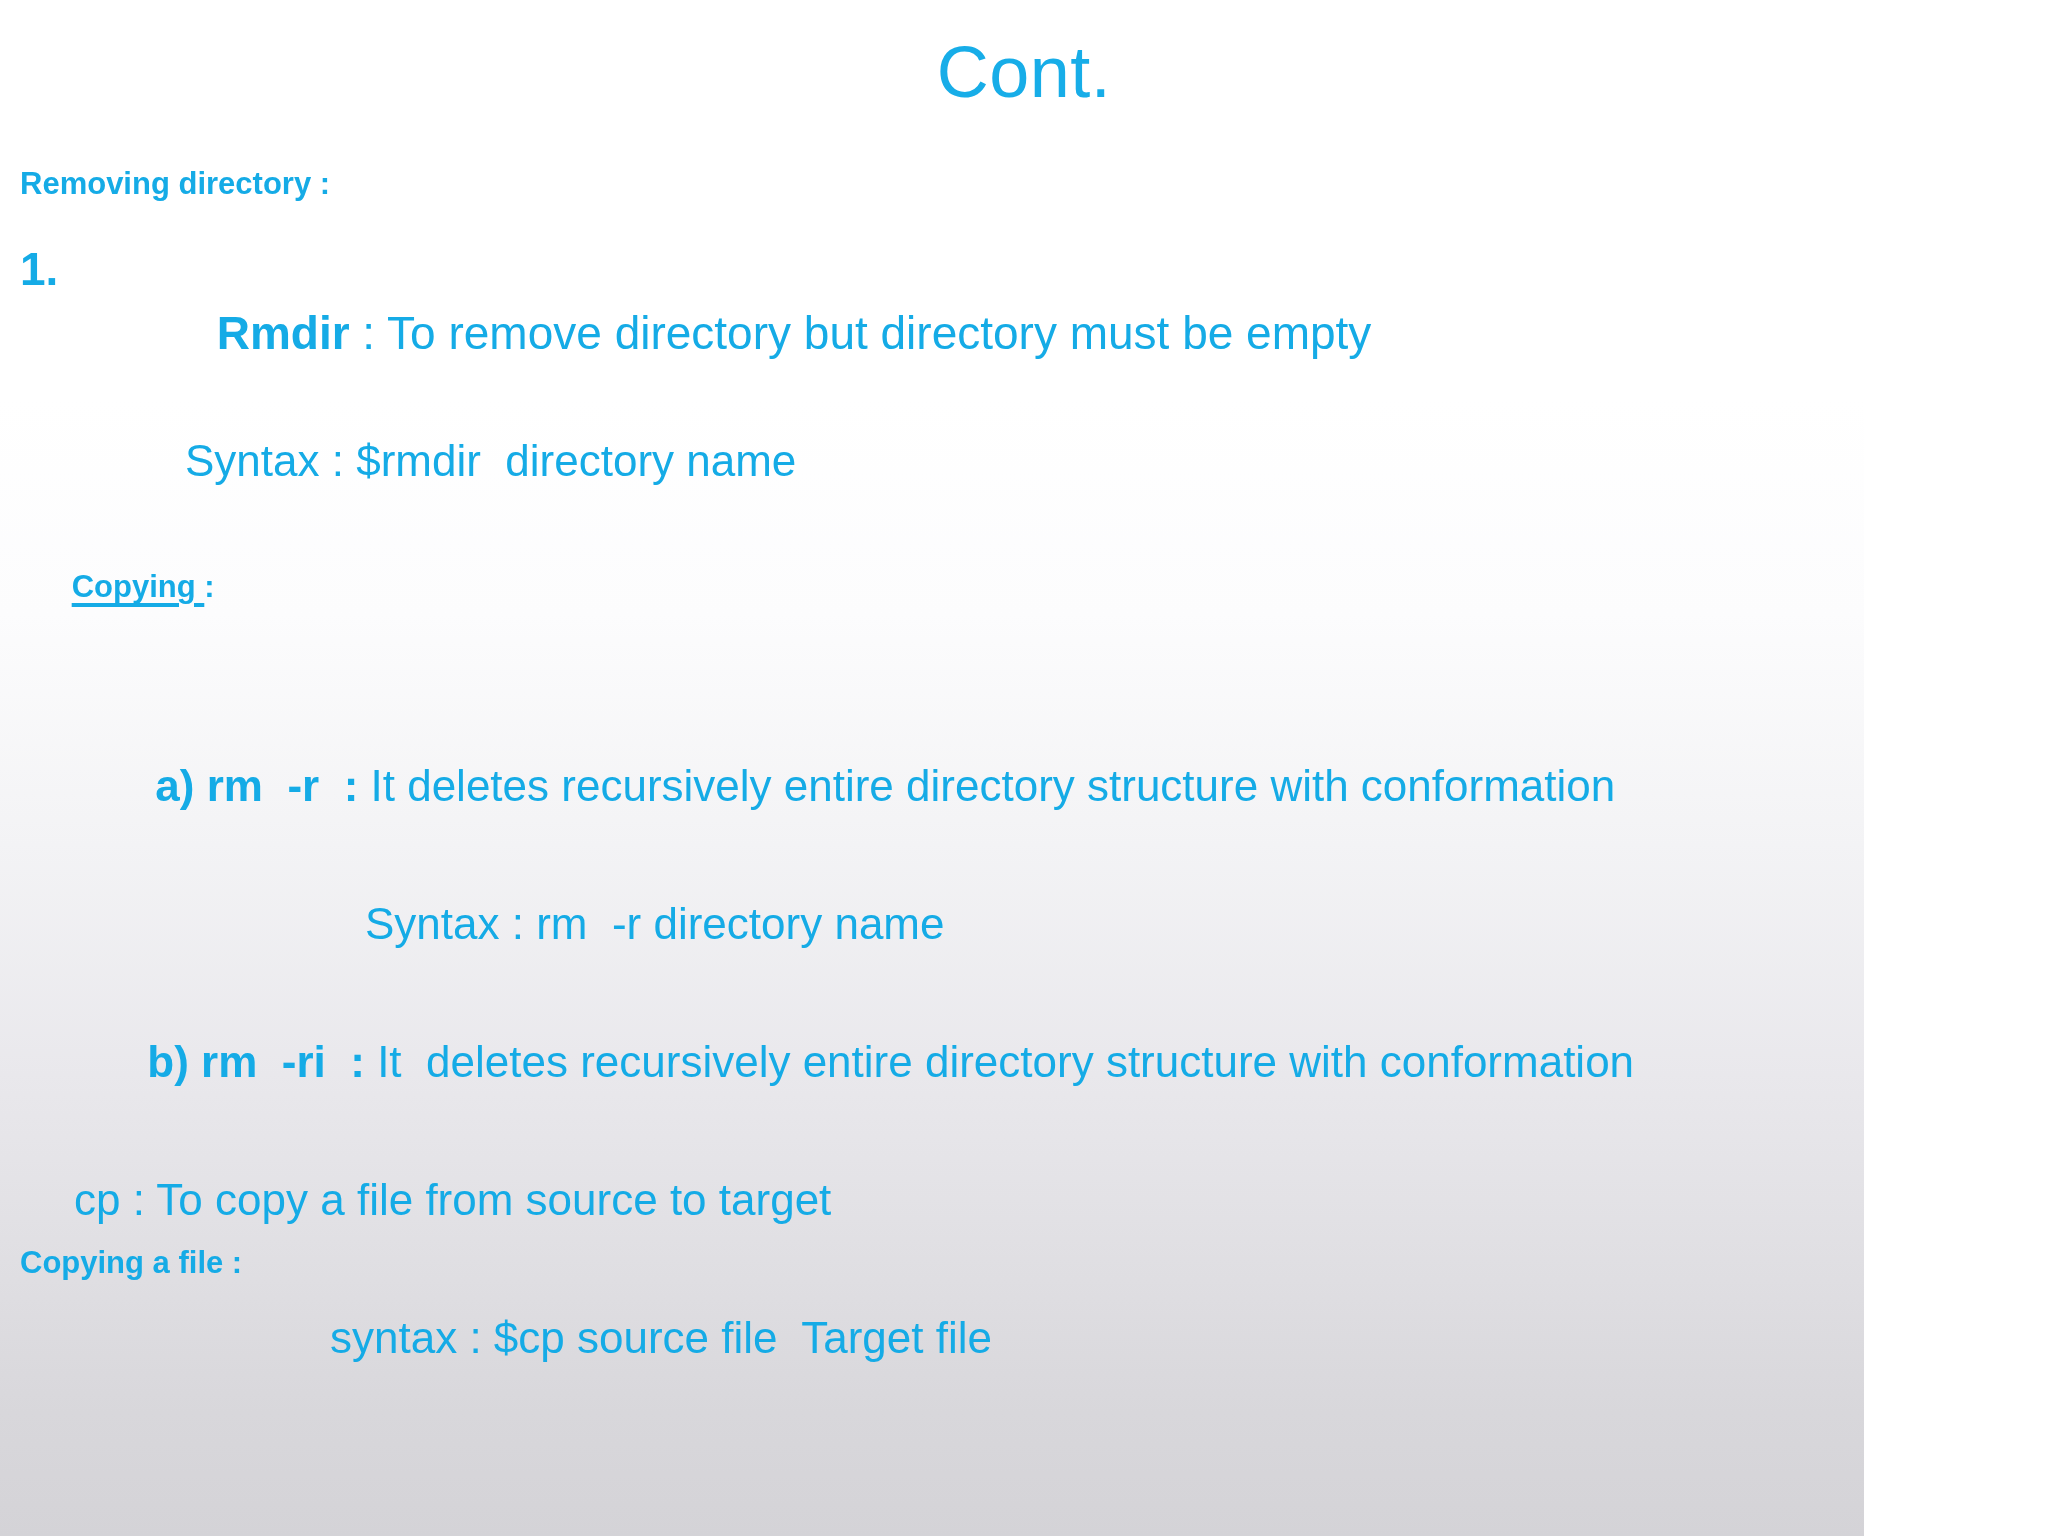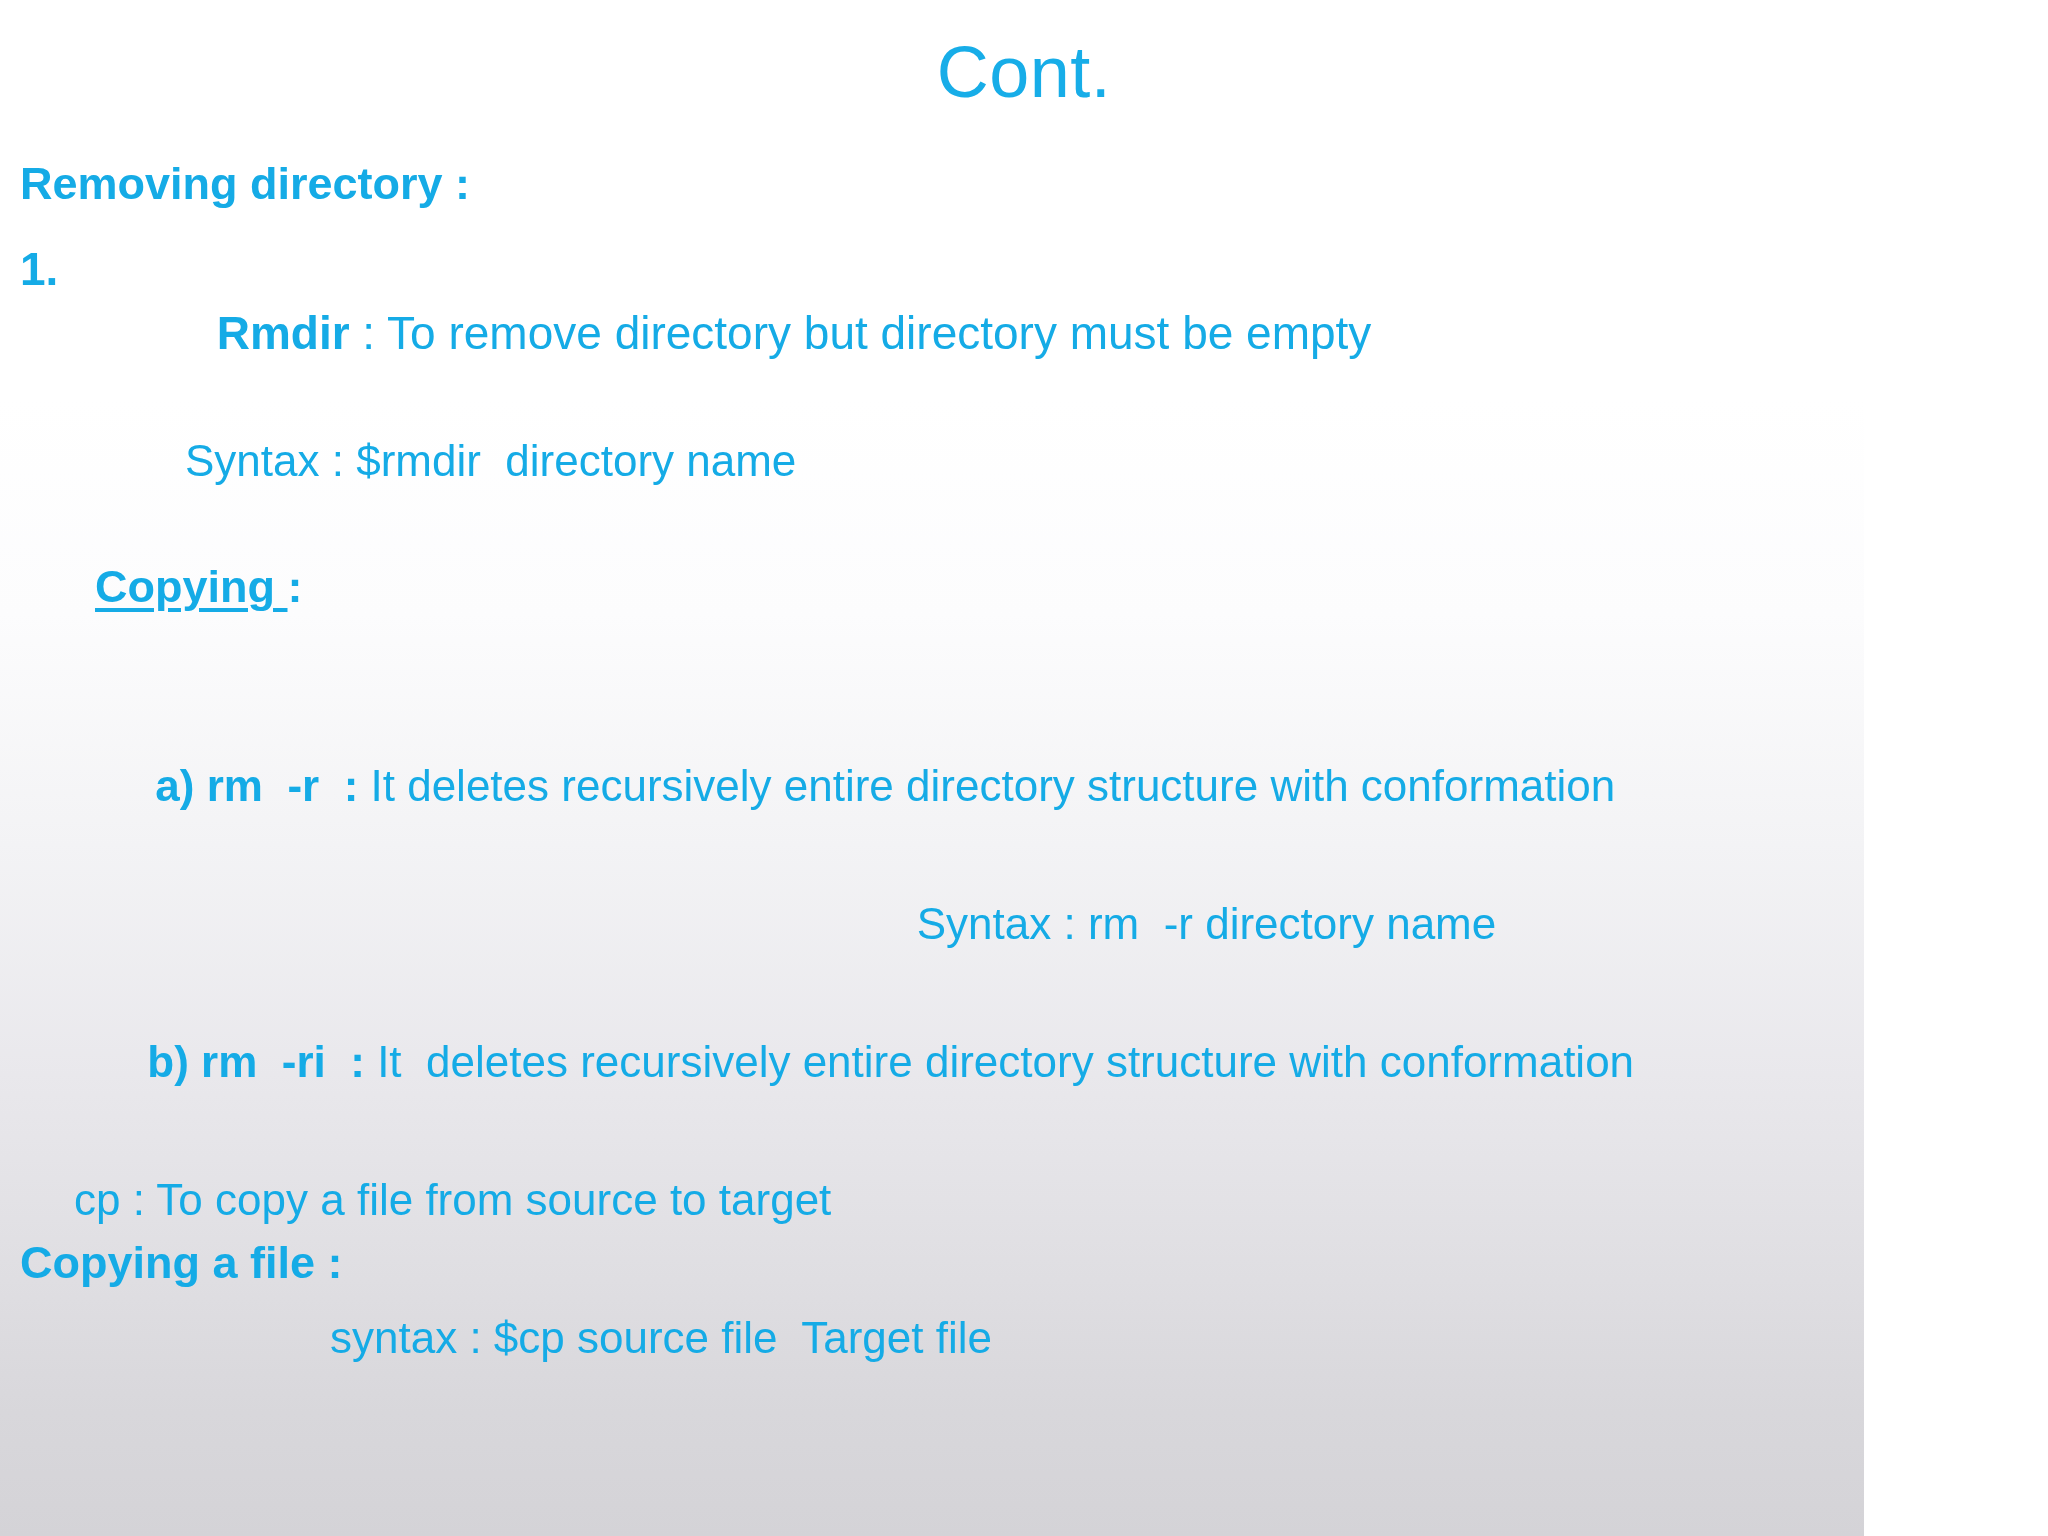--- a/index.html
+++ b/index.html
@@ -63,21 +63,21 @@
     word-break: normal;
   }
 
   .bold   { font-weight: bold; }
   .ul     { text-decoration: underline; text-decoration-thickness: 4px; text-underline-offset: 6px; }
 
   
   .heading {
     padding-left: 20px;
     font-weight: bold;
-    font-size: 45px;
+    font-size: 31px;
     margin-bottom: 10px;
   }
 
   
   .numbered {
     position: relative;
     padding-left: 140px;
     padding-right: 120px;
     margin-top: 22px;
     font-size: 46px;
@@ -86,21 +86,21 @@
   .numbered .marker {
     position: absolute;
     left: 20px;
     top: 0;
     font-weight: bold;
   }
 
   
   .ind-185 { padding-left: 185px; }
   .ind-150 { padding-left: 82px; }
-  .ind-365 { padding-left: 365px; text-align: center; }
+  .ind-365 { padding-left: 365px; }
   .ind-330 { padding-left: 330px; }
   .ind-500 { padding-left: 500px; }
   .ind-135 { padding-left: 74px; }
 
   .gap-sm  { margin-top: 12px; }
   .gap-md  { }
 
   .hang {
     padding-right: 140px;
     text-indent: 0;

